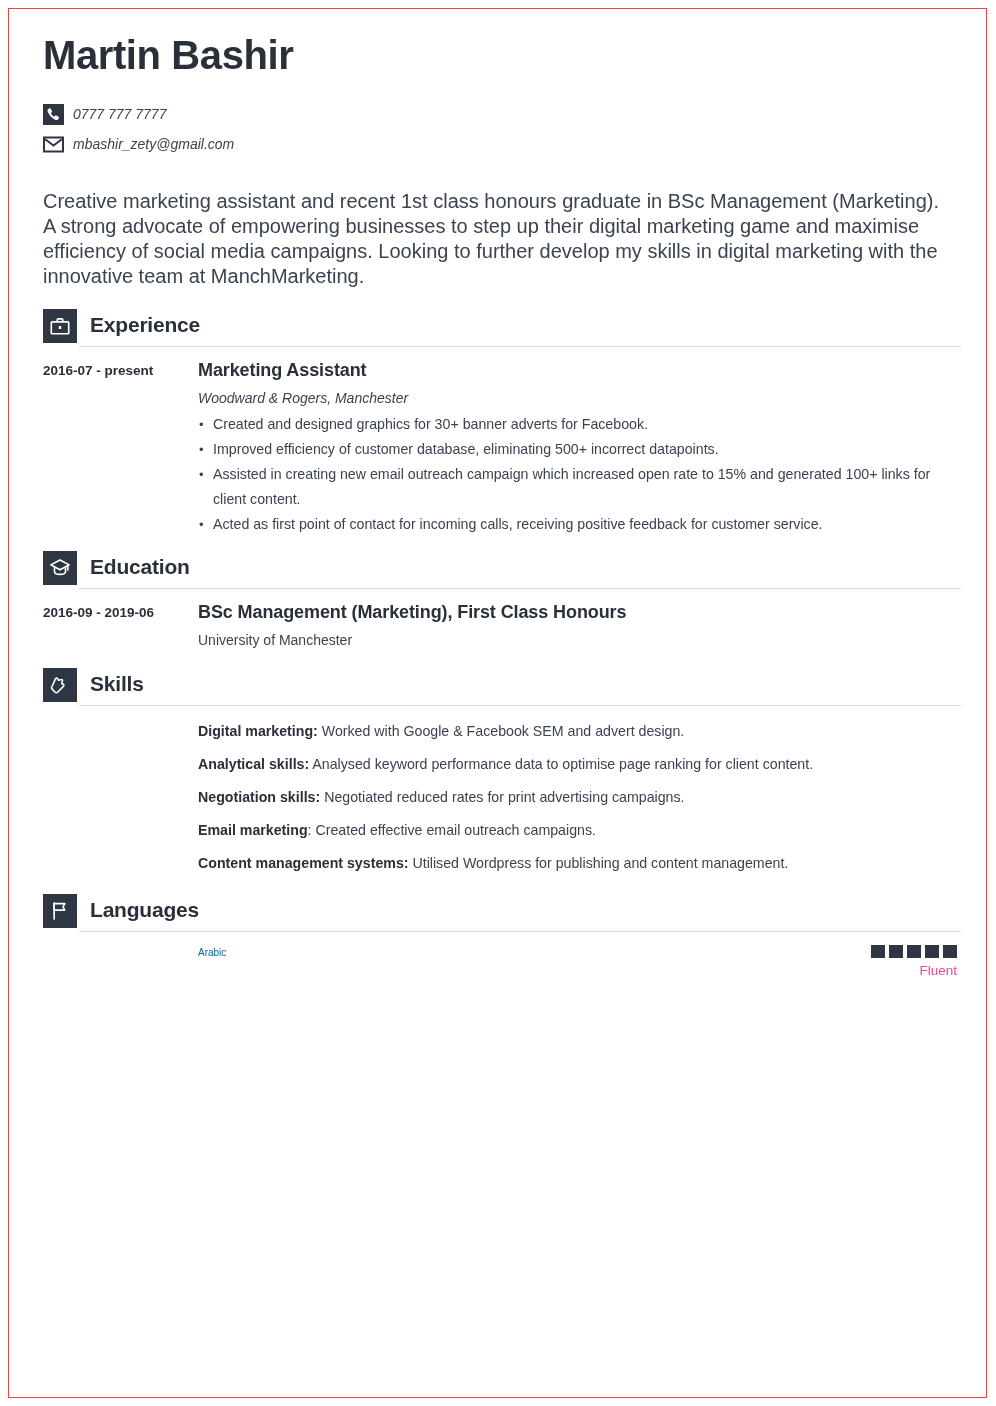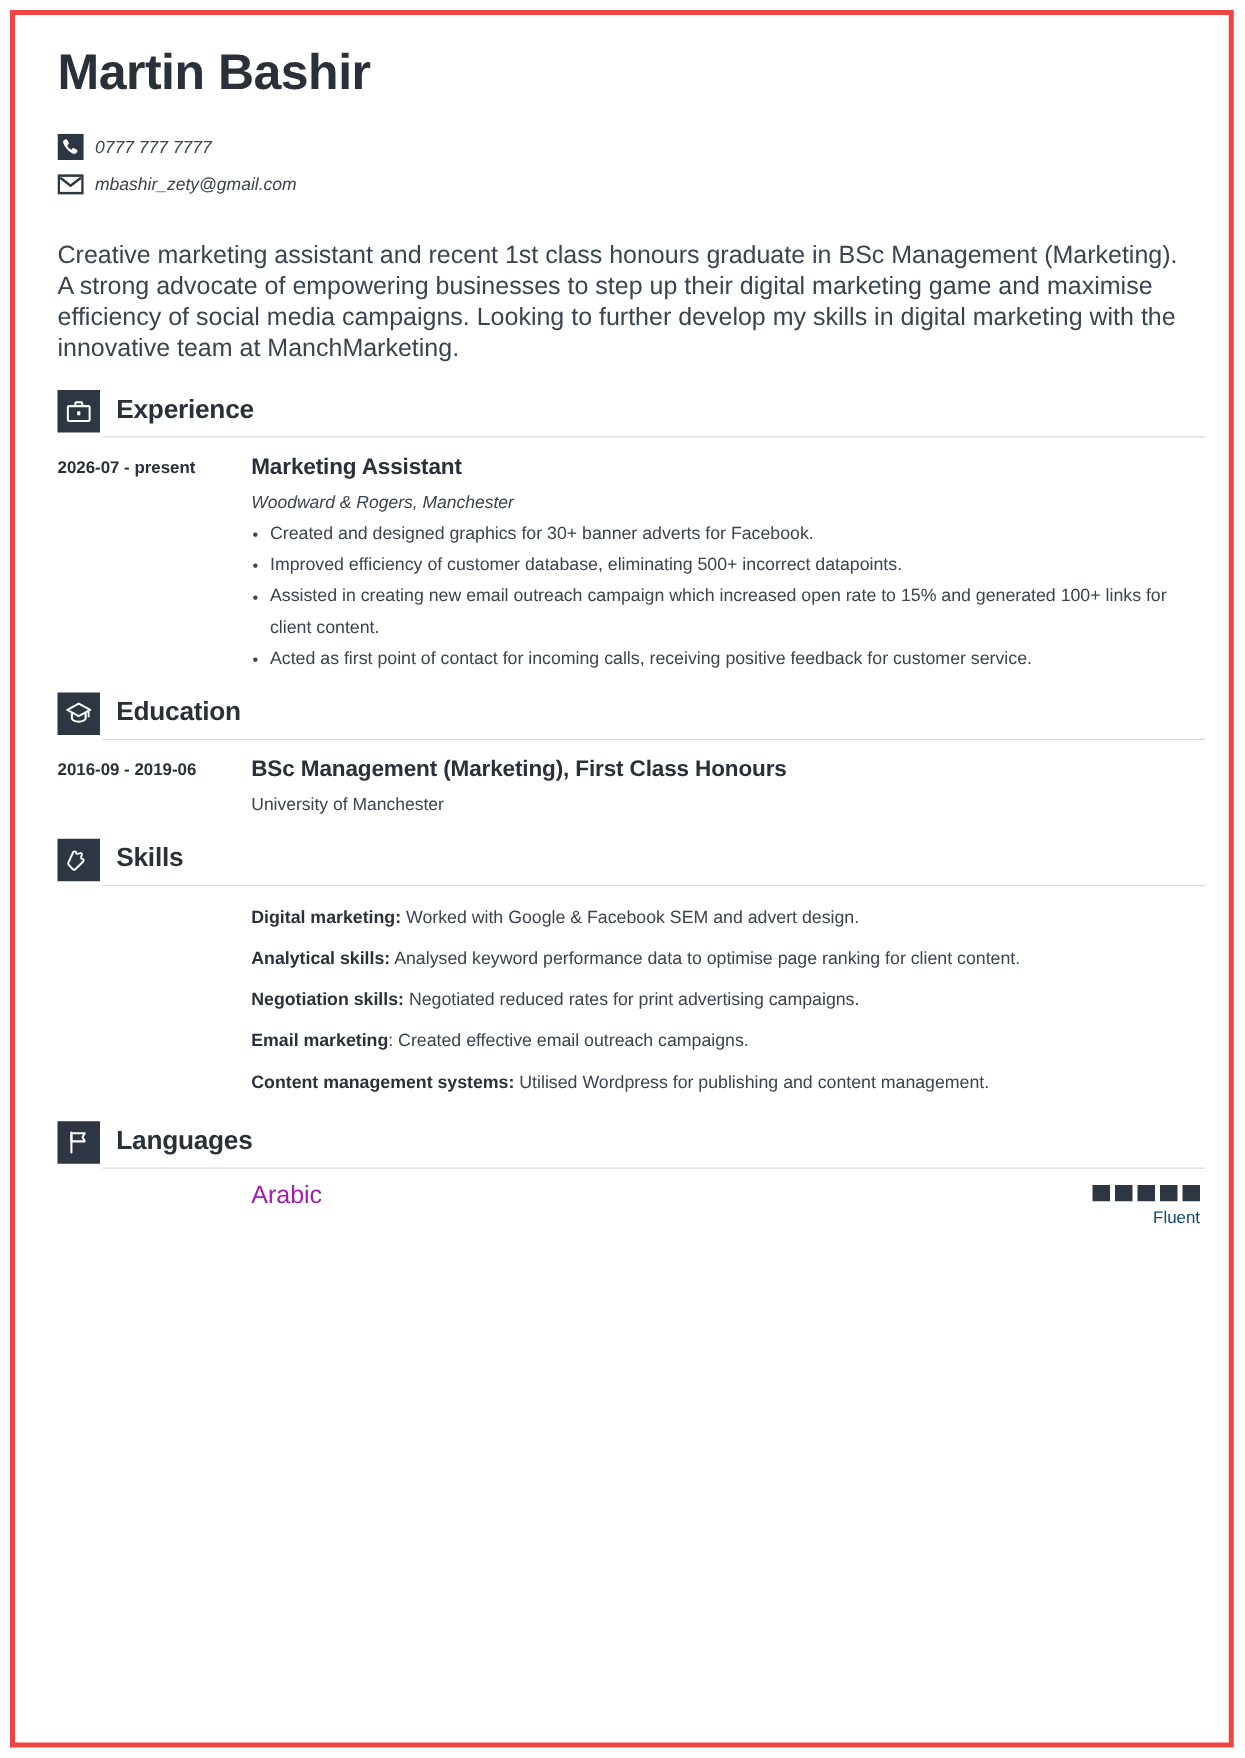--- a/index.html
+++ b/index.html
@@ -14,21 +14,21 @@
     color: #333a45;
     -webkit-font-smoothing: antialiased;
   }
 
   .page-frame {
     position: absolute;
     left: 8px;
     top: 8px;
     width: 979px;
     height: 1390px;
-    border: 4px solid #ef4444;
+    border: 1px solid #ef4444;
     background: #ffffff;
     box-sizing: border-box;
     overflow: hidden;
   }
 
   .inner {
     position: absolute;
     left: 34px;
     top: 22px;
     width: 914px;
@@ -183,42 +183,42 @@
 
   
   .lang-row {
     display: flex;
     align-items: flex-start;
     padding-top: 10px;
   }
   .lang-gutter { flex: 0 0 155px; }
   .lang-name {
     flex: 1 1 auto;
-    font-size: 20px;
+    font-size: 10px;
     line-height: 22px;
-    color: #a21caf;
+    color: #0369a1;
   }
   .lang-meter-wrap {
     flex: 0 0 auto;
     text-align: right;
     padding-top: 3px;
   }
   .lang-squares {
     display: flex;
     gap: 4px;
     justify-content: flex-end;
   }
   .lang-sq {
     width: 14px;
     height: 13px;
     background: #2f3643;
   }
   .lang-level {
     font-size: 13.5px;
-    color: #0c4a6e;
+    color: #ec4899;
     line-height: 22px;
     margin-top: 2px;
     text-align: right;
   }
 </style>
 </head>
 <body>
 
 <div class="page-frame">
   <div class="inner">
@@ -255,21 +255,21 @@
             <rect x="2.5" y="7.5" width="19" height="13" rx="1" fill="none" stroke="#ffffff" stroke-width="1.8"></rect>
             <path d="M9 7.5 V5.2 a1 1 0 0 1 1-1 h4 a1 1 0 0 1 1 1 V7.5" fill="none" stroke="#ffffff" stroke-width="1.8"></path>
             <rect x="10.6" y="12" width="2.8" height="3.4" rx="0.6" fill="#ffffff"></rect>
           </svg>
         </span>
         <span class="section-title">Experience</span>
         <span class="section-rule"></span>
       </div>
 
       <div class="entry">
-        <div class="entry-date">2026-07 - present</div>
+        <div class="entry-date">2016-07 - present</div>
         <div class="entry-body">
           <div class="entry-title">Marketing Assistant</div>
           <div class="entry-sub">Woodward &amp; Rogers, Manchester</div>
           <ul class="bullets">
             <li>Created and designed graphics for 30+ banner adverts for Facebook.</li>
             <li>Improved efficiency of customer database, eliminating 500+ incorrect datapoints.</li>
             <li>Assisted in creating new email outreach campaign which increased open rate to 15% and generated 100+ links for client content.</li>
             <li>Acted as first point of contact for incoming calls, receiving positive feedback for customer service.</li>
           </ul>
         </div>

